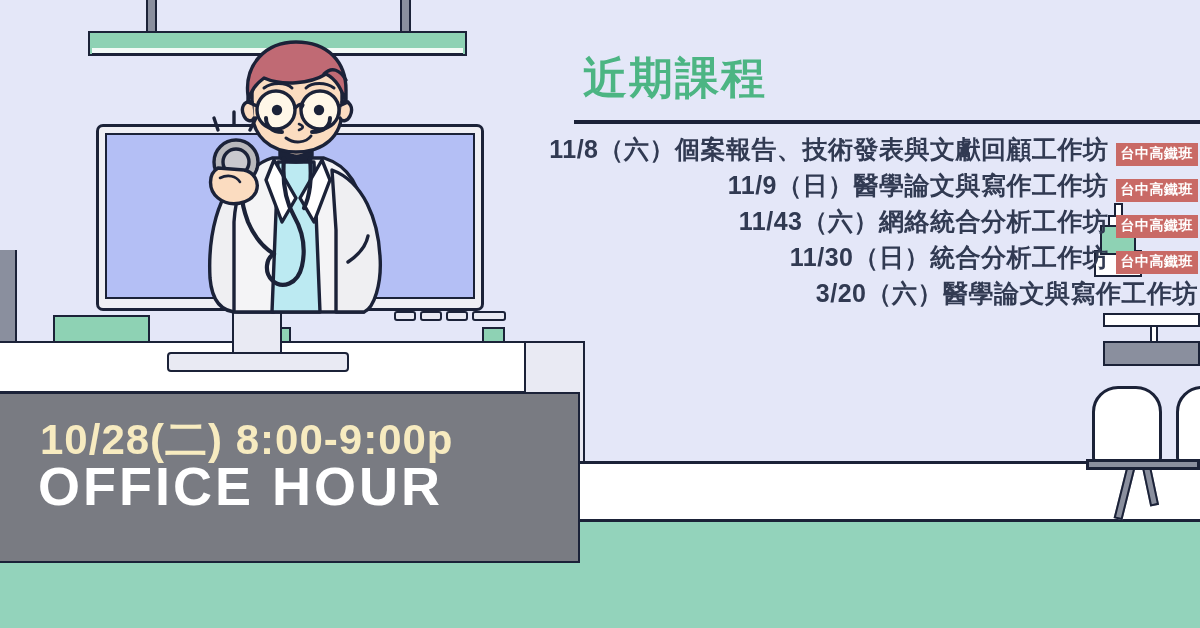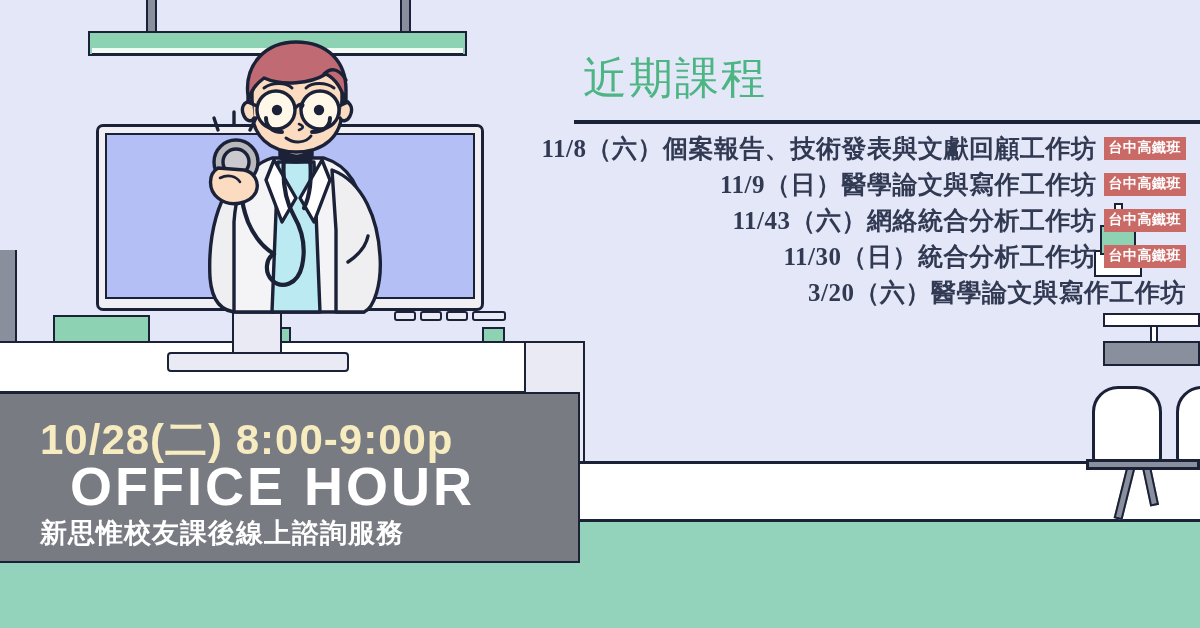--- a/index.html
+++ b/index.html
@@ -238,43 +238,42 @@
     background: #8A8F9E;
     border: 2.5px solid #1B2238;
     box-sizing: border-box;
   }
 
   
   .heading {
     position: absolute;
     left: 583px; top: 56px;
     font-size: 44px;
-    font-weight: normal;
+    font-weight: bold;
     color: #4CB583;
     letter-spacing: 2px;
     line-height: 1;
   }
   .divider {
     position: absolute;
     left: 574px; top: 120px;
     width: 626px; height: 4px;
     background: #1B2238;
   }
   .course-list {
     position: absolute;
     left: 574px; top: 130px;
     width: 626px;
   }
   .course-row {
     display: flex;
-    align-items: center;
+    align-items: flex-end;
     justify-content: flex-end;
     height: 36px;
-    padding-right: 14px;
-    font-family: Liberation Serif, serif;
+    padding-right: 2px;
   }
   .course-text {
     font-size: 25px;
     font-weight: bold;
     color: #313A52;
     white-space: nowrap;
     letter-spacing: 0.5px;
   }
   .badge {
     margin-left: 7px;
@@ -306,21 +305,20 @@
     white-space: nowrap;
   }
   .banner-title {
     position: absolute;
     left: 38px; top: 455px;
     font-size: 54px;
     font-weight: bold;
     color: #FFFFFF;
     letter-spacing: 3px;
     white-space: nowrap;
-    margin-left: 32px;
   }
   .banner-sub {
     position: absolute;
     left: 40px; top: 515px;
     font-size: 27px;
     font-weight: bold;
     color: #FFFFFF;
     letter-spacing: 1px;
     white-space: nowrap;
   }
@@ -456,15 +454,14 @@
     </div>
     <div class="course-row">
       <span class="course-text">3/20（六）醫學論文與寫作工作坊</span>
 
     </div>
   </div>
 
   <div class="banner"></div>
   <div class="banner-date">10/28(二) 8:00-9:00p</div>
   <div class="banner-title">OFFICE HOUR</div>
-  <div class="banner-sub">新思惟校友課後線上諮詢服務</div>
 
 </div>
 
 </body></html>

